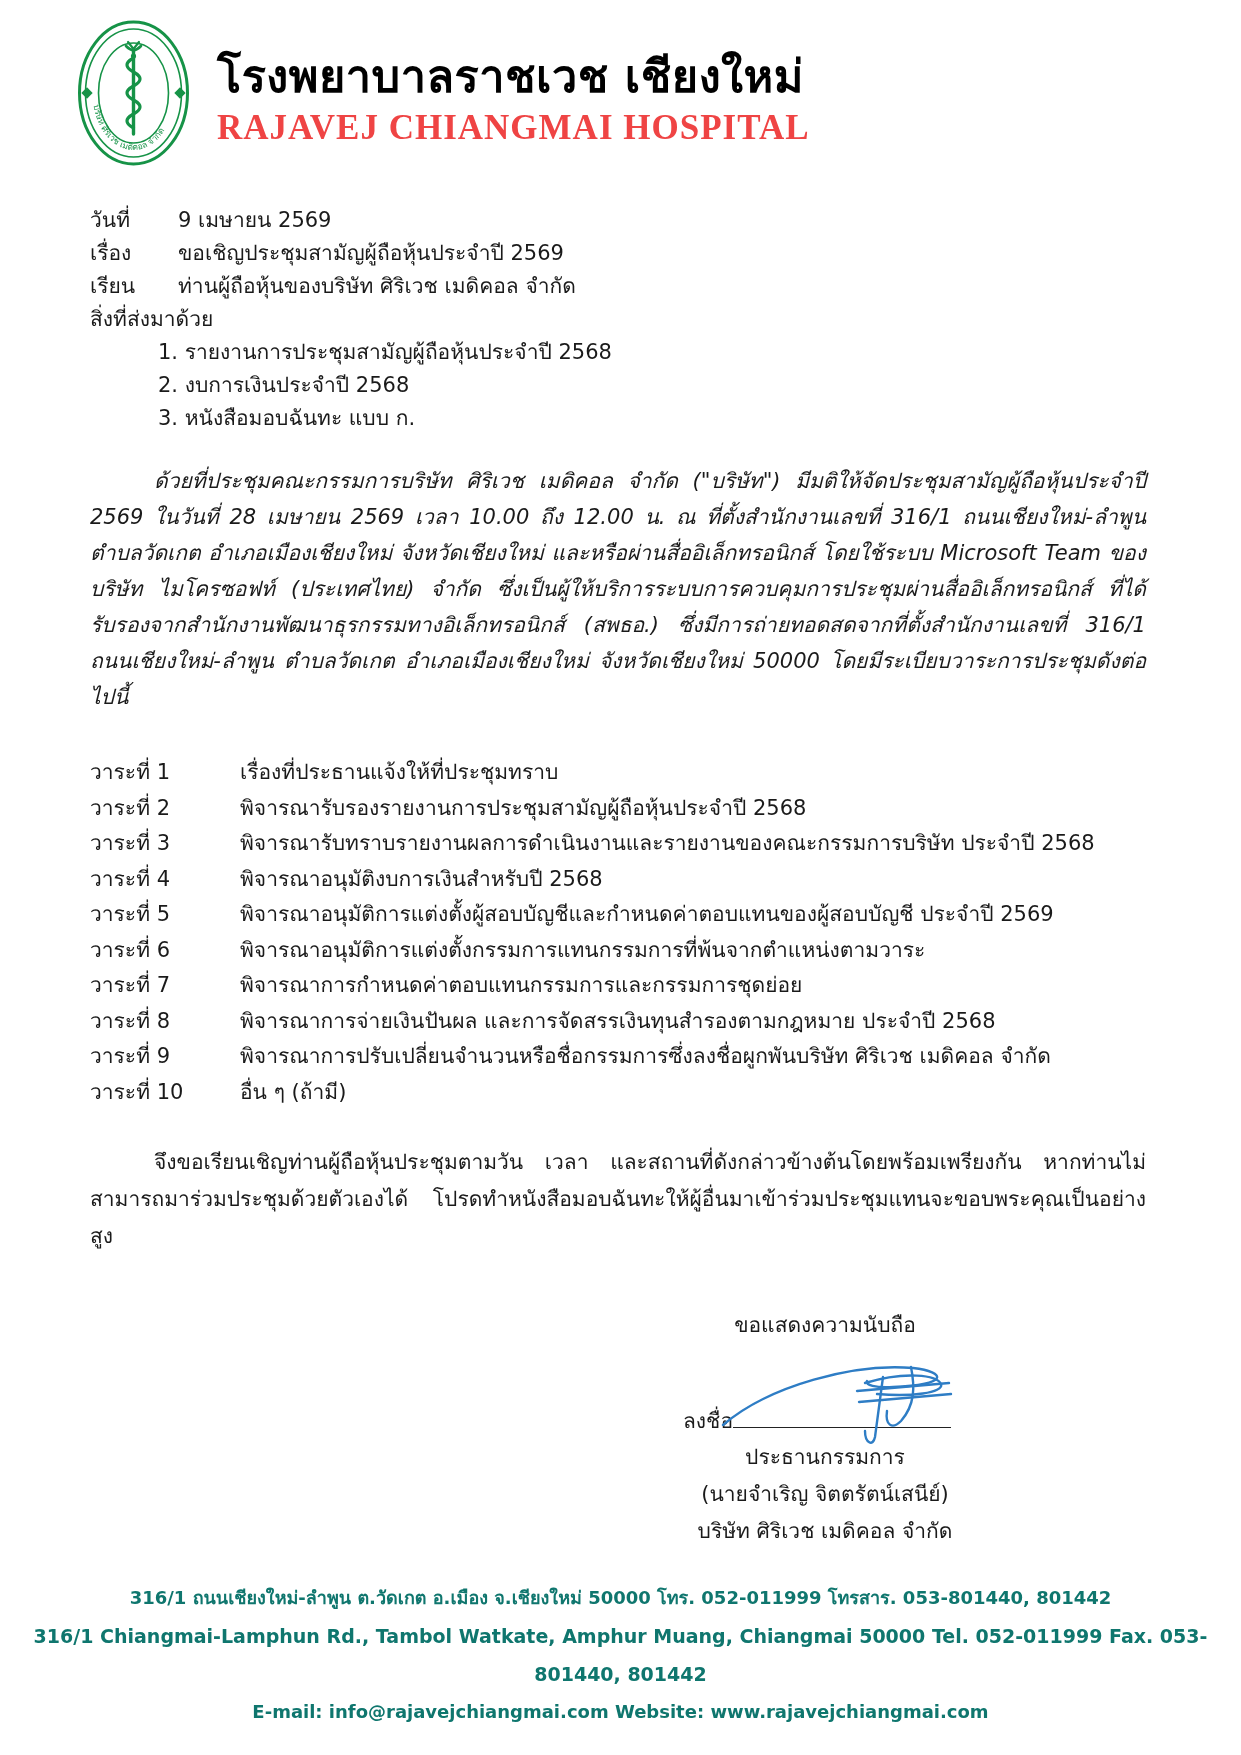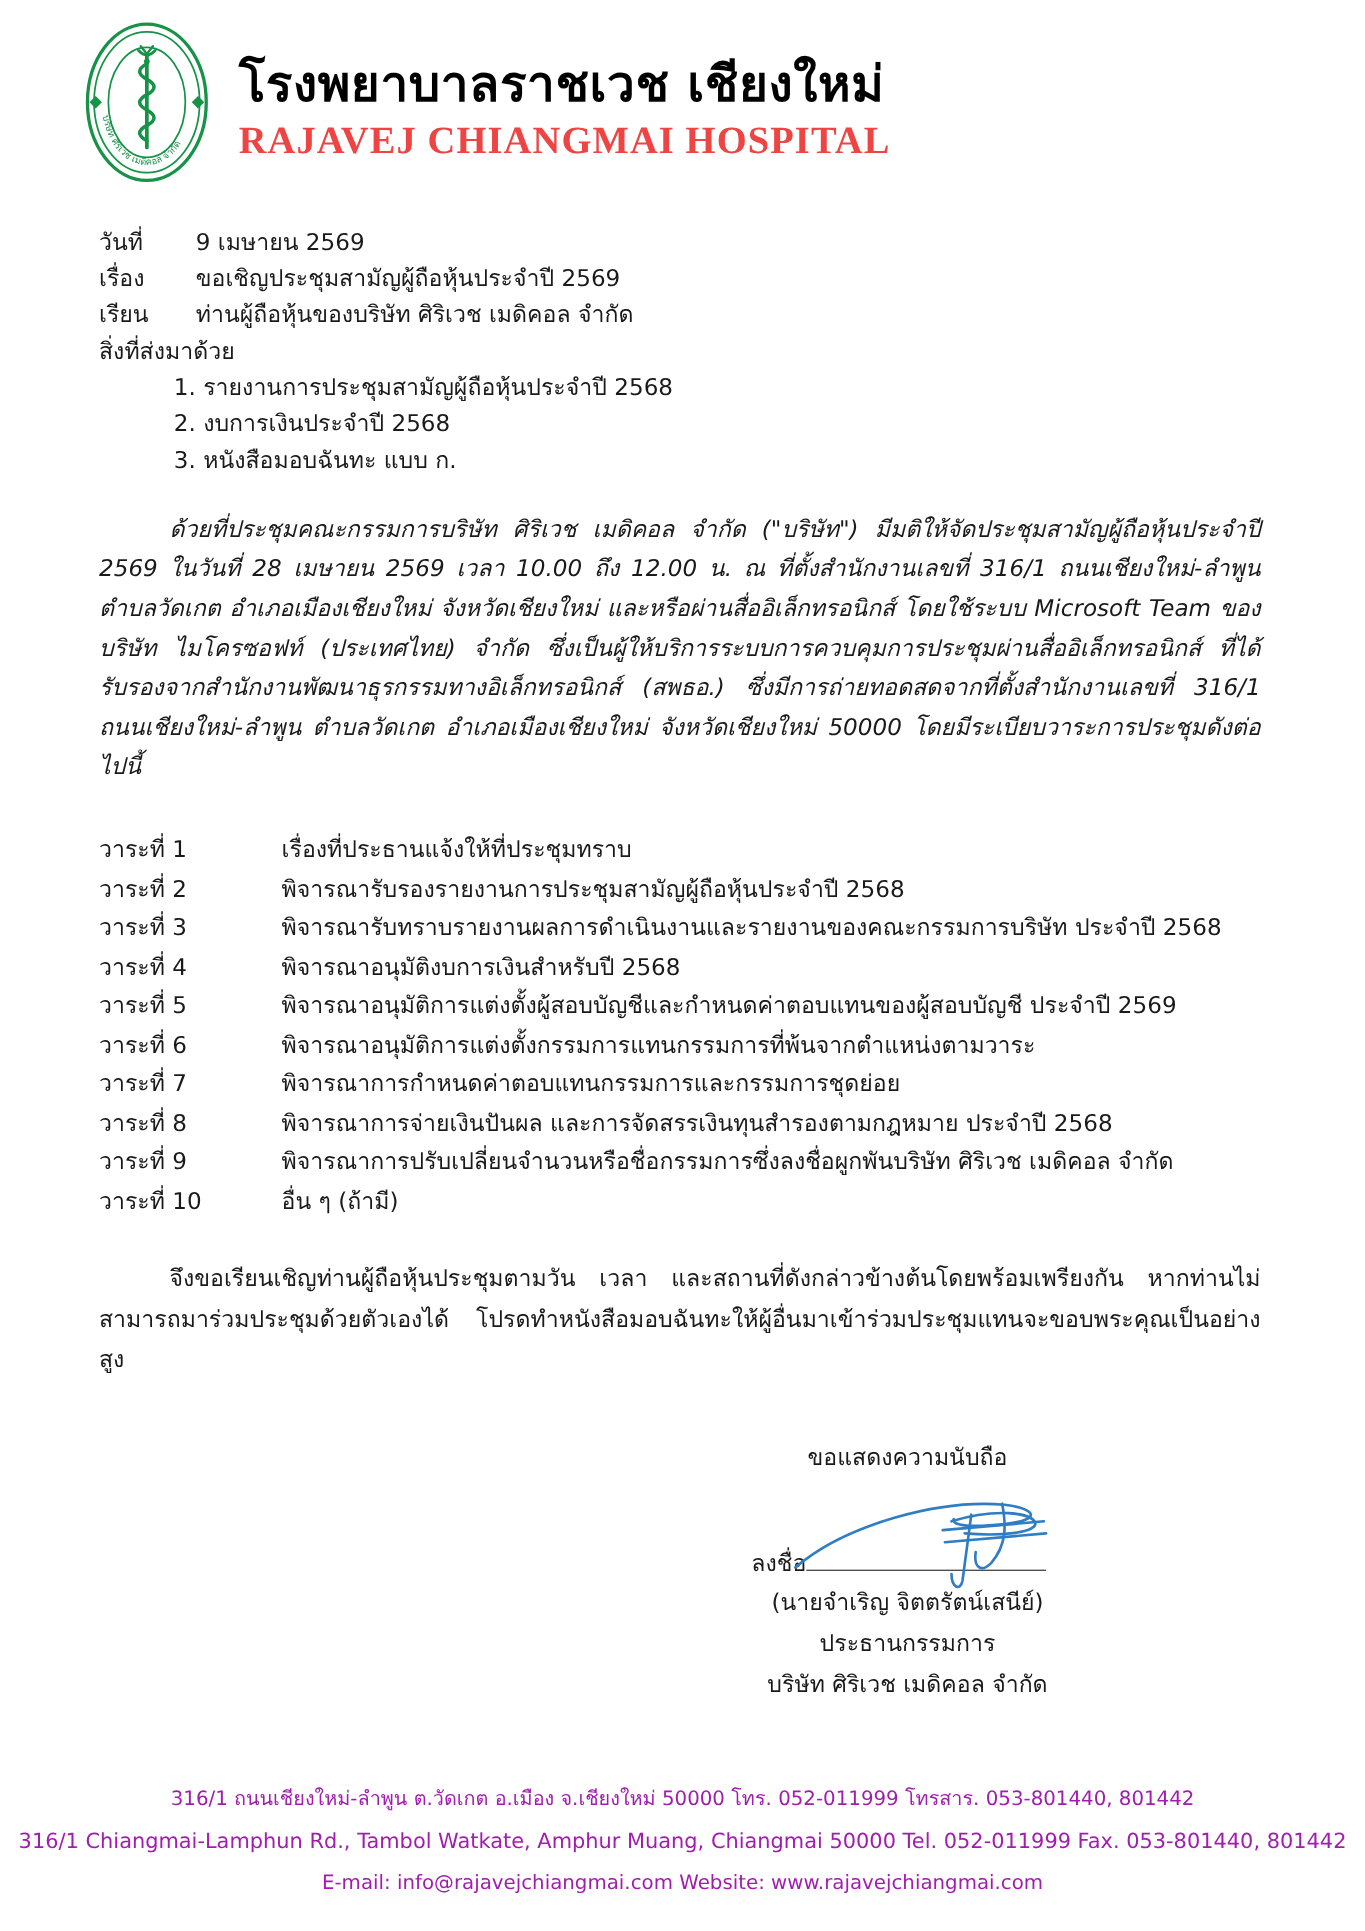--- a/index.html
+++ b/index.html
@@ -22,34 +22,34 @@
   .meta-label { width:88px; flex:0 0 auto; }
   .attach-label { line-height:33px; }
   .attach-list { margin-left:68px; }
   .attach-item { line-height:33px; }
   
   .para {
     margin-top:28px; text-indent:64px; text-align:justify; line-height:36px;font-style:italic;
   }
   
   .agenda { margin-top:40px; }
-  .agenda-row { display:flex; line-height:35.5px;gap:16px; }
+  .agenda-row { display:flex; line-height:35.5px; }
   .agenda-no { width:150px; flex:0 0 auto; }
   .agenda-text { flex:1; }
   
   .closing { margin-top:34px; text-indent:64px; text-align:justify; line-height:37px; }
   
   .sign-block { margin:52px 0 0 585px; width:300px; text-align:center; line-height:36px; }
   .salutation { margin-bottom:8px; }
   .sign-line-wrap { position:relative; margin-top:60px; white-space:nowrap; text-align:left; padding-left:8px; }
   .sign-rule { display:inline-block; width:218px; border-bottom:1.6px solid #222; height:1px; vertical-align:baseline; }
   .signature-svg { position:absolute; left:40px; bottom:-18px; }
   .signer { line-height:37px; }
   
-  .footer { position:absolute; left:0; right:0; bottom:24px; text-align:center; color:#a21caf; }
+  .footer { position:absolute; left:0; right:0; bottom:24px; text-align:center; color:#0f766e;font-weight:bold; }
   .footer-th { font-size:18px; line-height:38px; }
   .footer-en { font-size:19px; line-height:38px; }
   .footer-contact { font-size:18px; line-height:38px; }
 </style>
 </head>
 <body>
 
 <div class="page">
 
   <div class="header">
@@ -160,22 +160,22 @@
             <path d="M8 68 C 55 28, 140 6, 198 11 C 232 15, 234 28, 178 30 C 160 31, 150 28, 152 24"></path>
             <path d="M150 26 C 190 14, 222 18, 226 27 C 229 36, 196 40, 162 37"></path>
             <path d="M196 10 C 200 30, 200 48, 186 64 C 177 73, 170 68, 172 54"></path>
             <path d="M142 34 L 234 26"></path>
             <path d="M144 45 L 236 37"></path>
             <path d="M168 20 L 160 80 C 158 90, 150 86, 150 74"></path>
           </g>
         </svg>
         <span>ลงชื่อ</span><span class="sign-rule"></span>
       </div>
+      <div class="signer">ประธานกรรมการ</div>
       <div class="signer">(นายจำเริญ จิตตรัตน์เสนีย์)</div>
-      <div class="signer">ประธานกรรมการ</div>
       <div class="signer">บริษัท ศิริเวช เมดิคอล จำกัด</div>
     </div>
 
   </div>
 
   <div class="footer">
     <div class="footer-th">316/1 ถนนเชียงใหม่-ลำพูน ต.วัดเกต อ.เมือง จ.เชียงใหม่ 50000 โทร. 052-011999 โทรสาร. 053-801440, 801442</div>
     <div class="footer-en">316/1 Chiangmai-Lamphun Rd., Tambol Watkate, Amphur Muang, Chiangmai 50000 Tel. 052-011999 Fax. 053-801440, 801442</div>
     <div class="footer-contact">E-mail: info@rajavejchiangmai.com Website:  www.rajavejchiangmai.com</div>
   </div>

